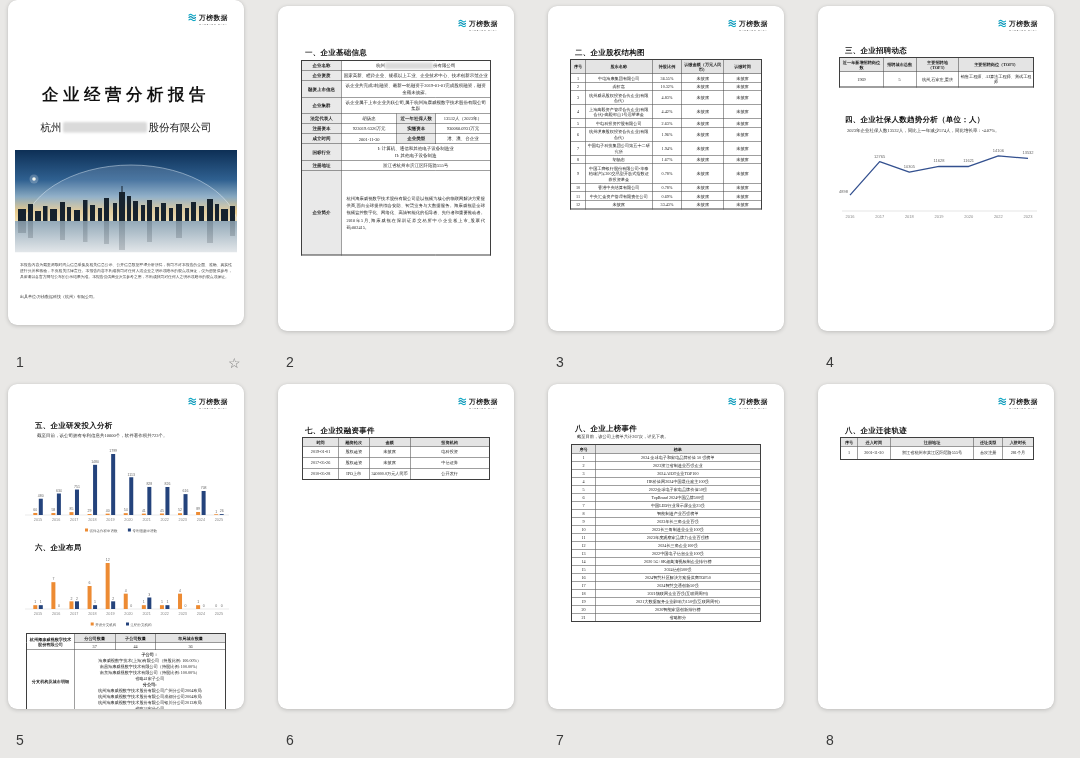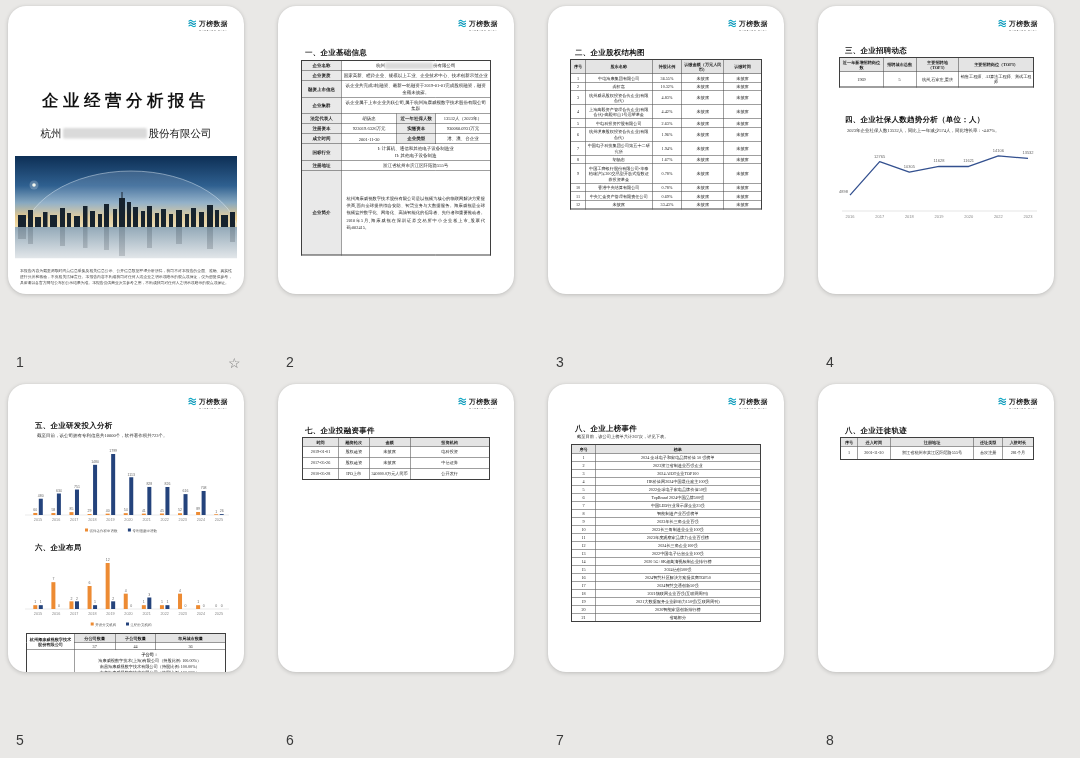--- a/index.html
+++ b/index.html
@@ -1,18 +1,18 @@
 <!DOCTYPE html>
 <html><head>
 <meta charset="utf-8">
 <style>
 *{margin:0;padding:0;box-sizing:border-box}
 html,body{width:1080px;height:758px}
 body{background:#e9e8e6;font-family:"Liberation Sans",sans-serif;position:relative;overflow:hidden}
-.card{position:absolute;width:236px;height:288px;background:#fff;border-radius:18px;
+.card{position:absolute;width:236px;height:325px;background:#fff;border-radius:9px;
   box-shadow:0 1px 4px rgba(0,0,0,.18),0 0 1px rgba(0,0,0,.10);overflow:hidden}
 .page-inner{width:472px;height:676px;transform:scale(.5);transform-origin:0 0;position:relative;
   font-family:"Liberation Serif",serif;color:#1c1c1c}
 .plabel{position:absolute;font-size:14px;color:#3a3a3a}
 .star{position:absolute;font-size:14px;color:#777;cursor:pointer;line-height:1}
 .logo{position:absolute;top:26px;right:32px;display:flex;align-items:flex-start;gap:5px}
 .logo .cn{font-family:"Liberation Sans",sans-serif;font-weight:bold;font-size:13.5px;color:#1d1d1d;letter-spacing:1px}
 .logo .en{font-family:"Liberation Sans",sans-serif;font-size:4.6px;color:#555;letter-spacing:1.7px;margin-top:2px}
 .h1{position:absolute;font-weight:bold;font-size:15px;color:#101010;letter-spacing:.5px}
 .intro{position:absolute;font-size:9px;color:#2a2a2a}
@@ -33,21 +33,21 @@
 .cover-img{position:absolute;top:300px;left:14px;width:444px;height:205px}
 .cover-disc{position:absolute;top:524px;left:24px;width:424px;font-size:7.6px;color:#3d3d3d;text-align:justify;line-height:1.55}
 .cover-issuer{position:absolute;top:588px;left:24px;font-size:8px;color:#333}
 .detail{text-align:left;font-size:7.8px;line-height:1.45;padding:4px 6px}
 .detail div:nth-child(1),.detail div:nth-child(6){font-weight:bold}
 .ind-line{line-height:1.5}
 </style>
 </head>
 <body>
 
-<div class="card" style="left:8px;top:6px">
+<div class="card" style="left:8px;top:0">
   <div class="page-inner">
     <div class="logo">
       <svg width="17" height="17" viewBox="0 0 18 18">
         <path d="M2 4.5 q3.5 -3.4 7 0 t7 0" stroke="#12a9c6" fill="none" stroke-width="2.4" stroke-linecap="round"></path>
         <path d="M2 9.5 q3.5 -3.4 7 0 t7 0" stroke="#0e90b4" fill="none" stroke-width="2.4" stroke-linecap="round"></path>
         <path d="M2 14.5 q3.5 -3.4 7 0 t7 0" stroke="#12a9c6" fill="none" stroke-width="2.4" stroke-linecap="round"></path>
       </svg>
       <div class="txt">
         <div class="cn">万榜数据</div>
         <div class="en">WANBANG DATA</div>

